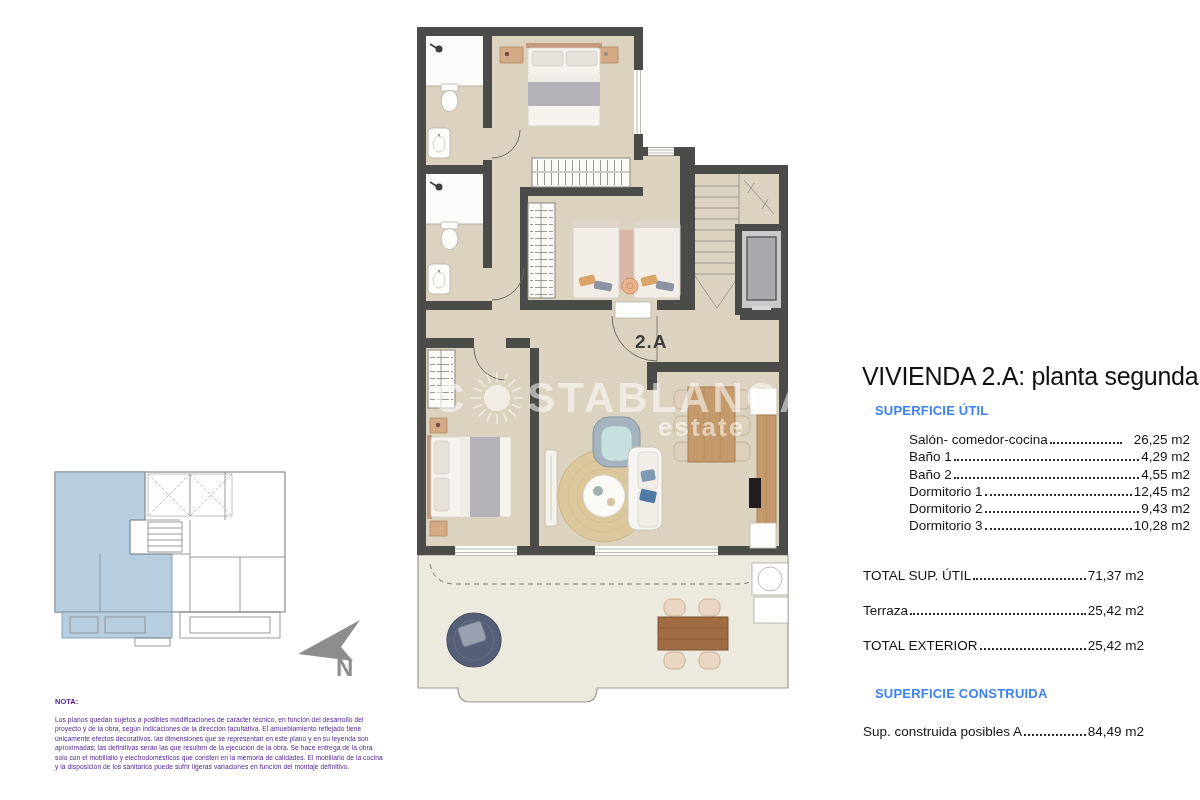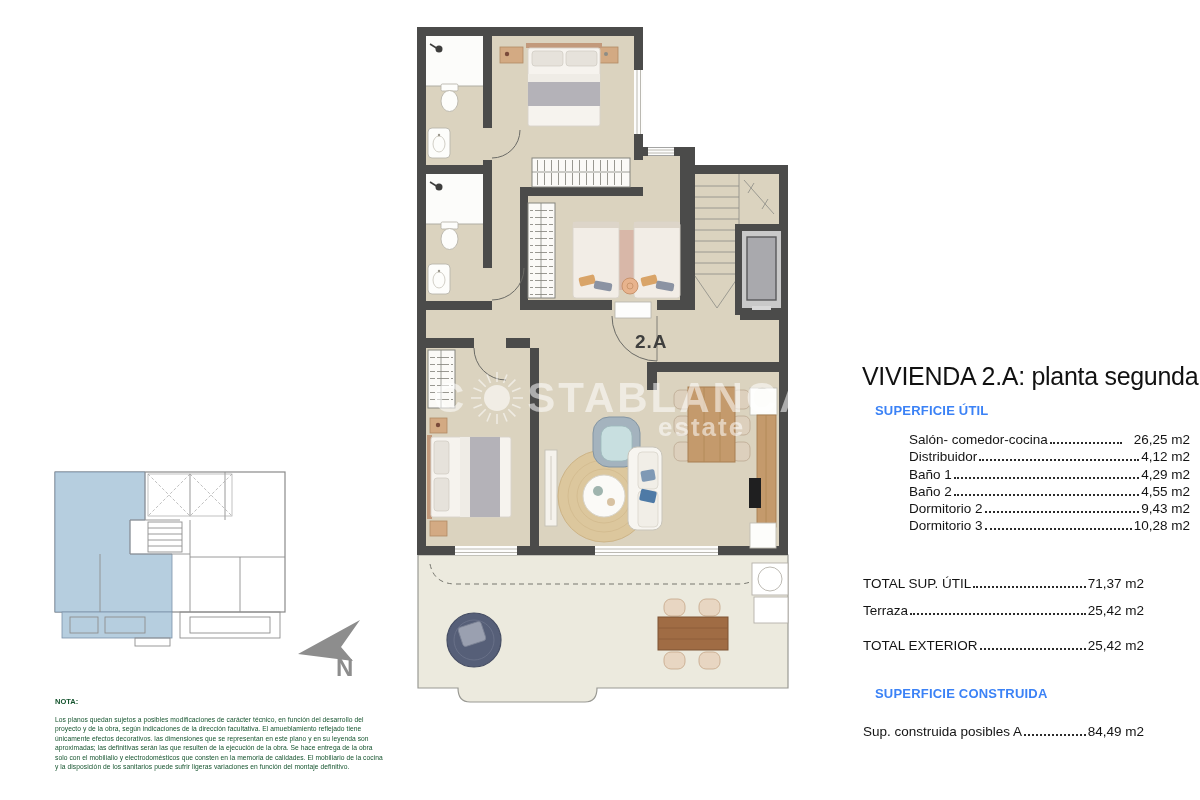--- a/index.html
+++ b/index.html
@@ -12,21 +12,21 @@
   .sec-head{position:absolute;left:13px;font-size:13px;font-weight:bold;letter-spacing:0.2px;color:#3b82f6;}
   .rows{position:absolute;left:11px;top:68px;width:281px;margin-left:36px;}
   .row{display:flex;align-items:flex-end;height:17.2px;font-size:13.5px;color:#141414;}
   .row .lbl{white-space:nowrap;}
   .row .dots{flex:1;border-bottom:2px dotted #2b2b2b;margin:0 2px 3px 2px;}
   .row .dots.short{flex:0 0 72px;}
   .row .sp{flex:1;}
   .row .val{white-space:nowrap;}
   .trow{position:absolute;left:1px;width:281px;height:17px;}
   
-  .nota{position:absolute;left:55px;top:697px;width:330px;color:#14532d;}
+  .nota{position:absolute;left:55px;top:697px;width:330px;color:#4c1d95;}
   .nota .nh{font-size:7.5px;font-weight:bold;margin-bottom:9px;}
   .nota .nb{font-size:6.7px;line-height:9.4px;letter-spacing:0.05px;}
   
   .wm{position:absolute;left:434px;top:370px;display:flex;align-items:center;
       color:rgba(255,255,255,0.55);pointer-events:none;z-index:5;}
   .wm .wm-txt{font-size:42px;font-weight:bold;letter-spacing:3px;line-height:1;}
   .wm2{position:absolute;left:658px;top:412px;font-size:26px;font-weight:bold;letter-spacing:2px;
        color:rgba(255,255,255,0.55);pointer-events:none;z-index:5;}
 </style>
 </head>
@@ -344,47 +344,47 @@
     <div class="sec-head" style="top:41px;">SUPERFICIE ÚTIL</div>
 
     <div class="rows">
       <div class="row">
         <span class="lbl">Salón- comedor-cocina</span>
         <span class="dots short"></span>
           <span class="sp"></span>
         <span class="val">26,25 m2</span>
       </div>
       <div class="row">
-        <span class="lbl">Distribuidor</span>
-        <span class="dots"></span>
-        <span class="val">4,12 m2</span>
-      </div>
-      <div class="row">
         <span class="lbl">Baño 1</span>
         <span class="dots"></span>
         <span class="val">4,29 m2</span>
       </div>
       <div class="row">
         <span class="lbl">Baño 2</span>
         <span class="dots"></span>
         <span class="val">4,55 m2</span>
       </div>
       <div class="row">
+        <span class="lbl">Dormitorio 1</span>
+        <span class="dots"></span>
+        <span class="val">12,45 m2</span>
+      </div>
+      <div class="row">
         <span class="lbl">Dormitorio 2</span>
         <span class="dots"></span>
         <span class="val">9,43 m2</span>
       </div>
       <div class="row">
         <span class="lbl">Dormitorio 3</span>
         <span class="dots"></span>
         <span class="val">10,28 m2</span>
       </div>
     </div>
 
-    <div class="trow row" style="top:204px;margin-top:8px;">
+    <div class="trow row" style="top:204px;">
       <span class="lbl">TOTAL SUP. ÚTIL</span>
       <span class="dots"></span>
       <span class="val">71,37 m2</span>
     </div>
     <div class="trow row" style="top:239px;">
       <span class="lbl">Terraza</span>
       <span class="dots"></span>
       <span class="val">25,42 m2</span>
     </div>
     <div class="trow row" style="top:274px;">

